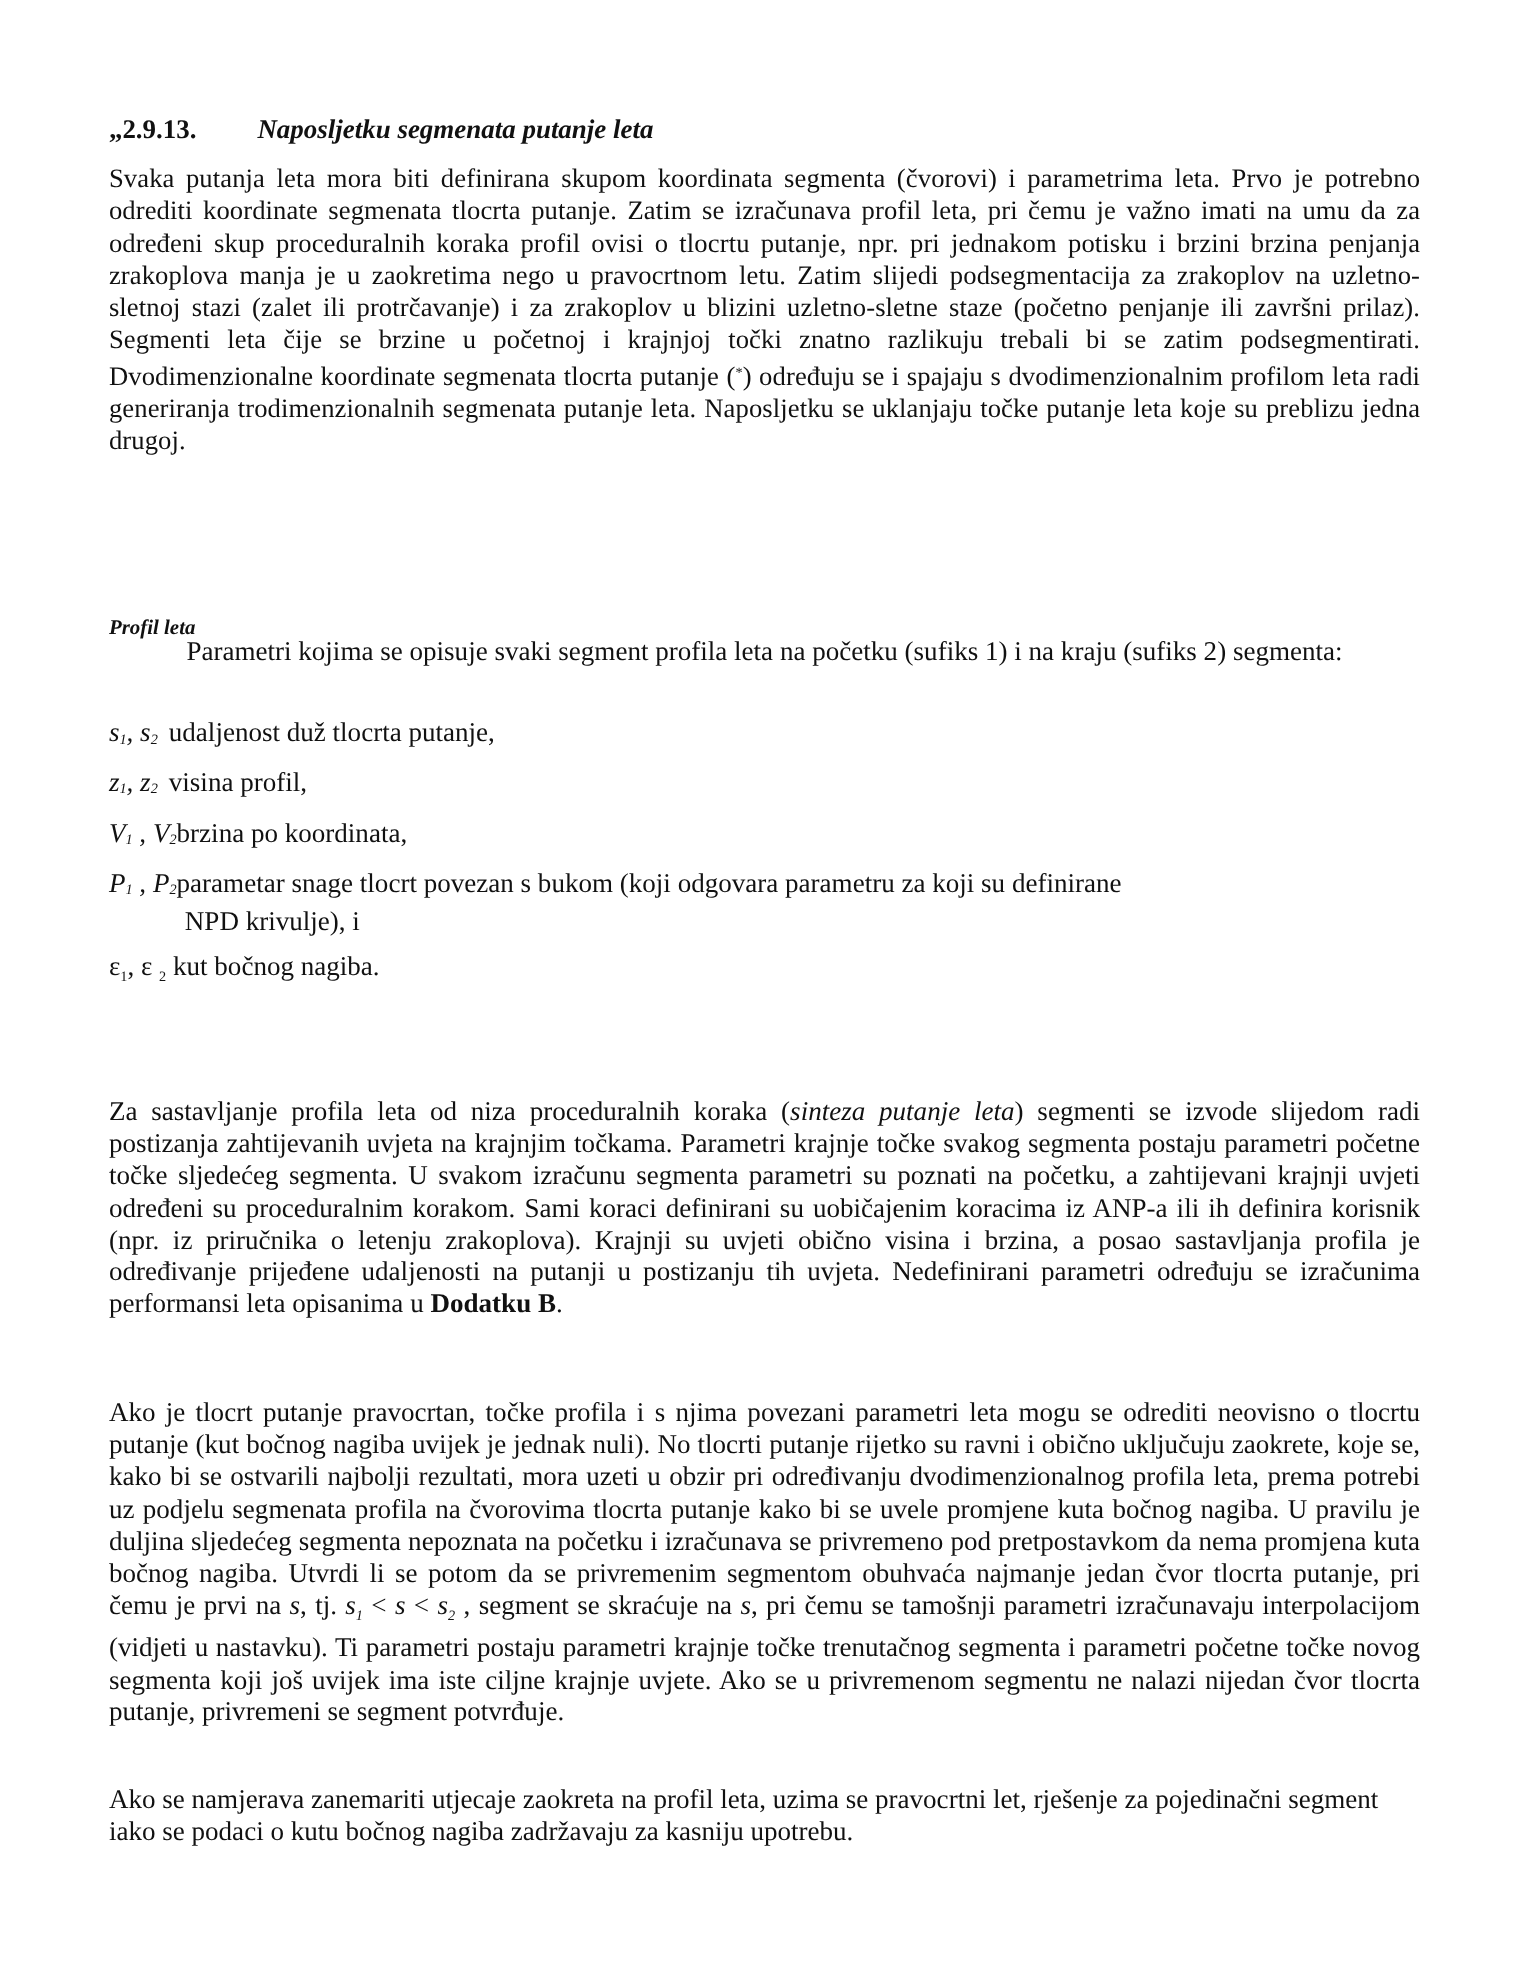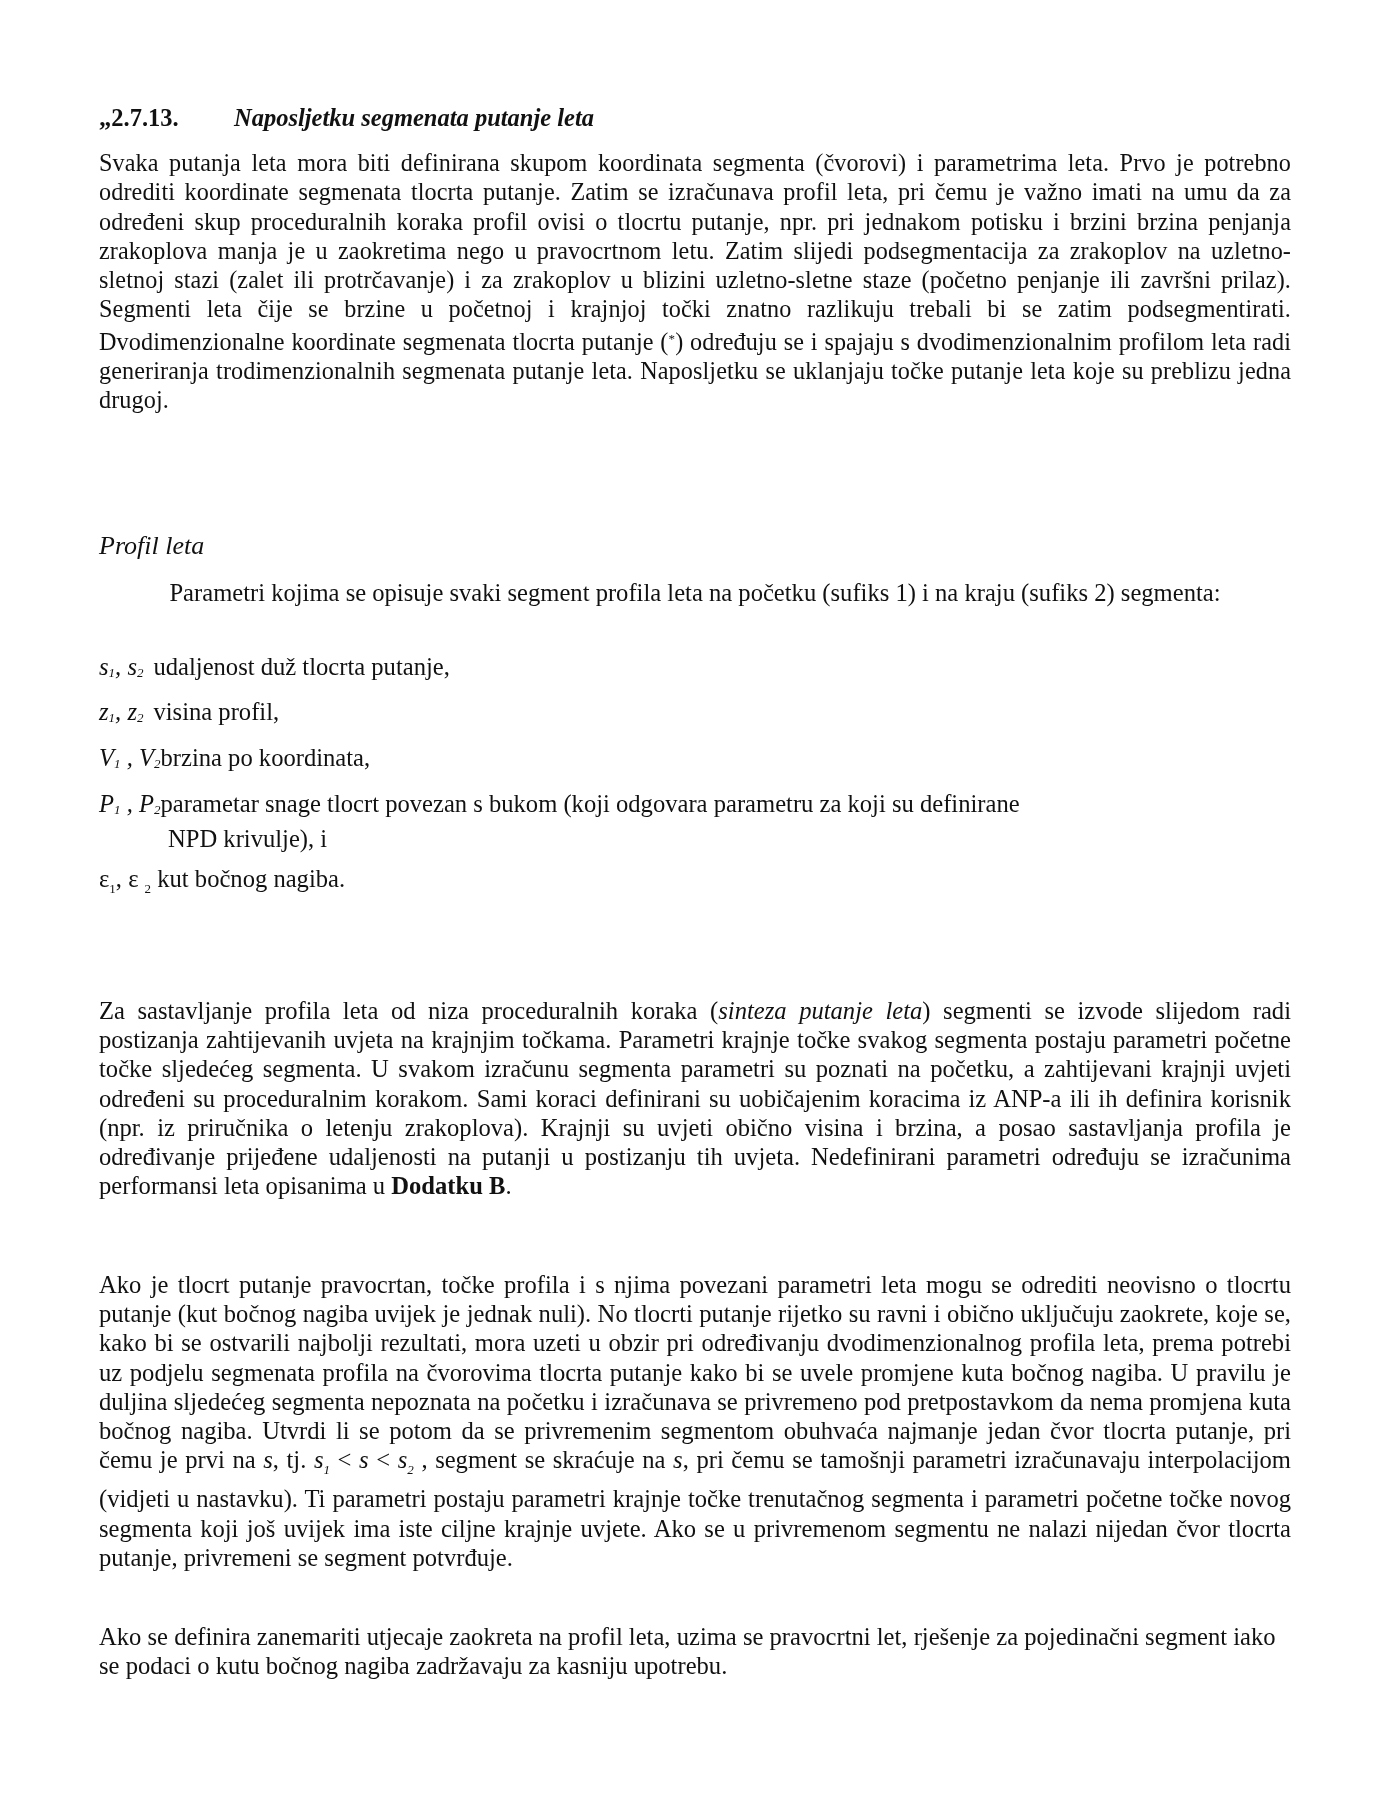--- a/index.html
+++ b/index.html
@@ -14,43 +14,43 @@
     font-size: 24.5px; font-weight: bold; white-space: nowrap;
   }
   .heading .num { display: inline-block; width: 135px; }
   .heading .ttl { font-style: italic; }
   .para {
     position: absolute; left: 0; width: 1192px;
     font-size: 24.6px; line-height: 29.2px; text-align: justify;
   }
   .para.p1 { top: 148px; font-size: 24.2px; line-height: 29.3px; letter-spacing: 0.1px; }
   .subhead {
-    position: absolute; top: 531px; left: 0;
-    font-size: 26px; font-weight: normal; font-style: italic;
+    position: absolute; top: 560px; left: 0;
+    font-size: 19px; font-weight: bold; font-style: italic;
   }
   .para.p2 { top: 578px; line-height: 29px; text-align: center; }
   .def { position: absolute; left: 0; width: 1192px; font-size: 24.6px; line-height: 29px; }
   .def .sym { font-style: italic; }
   .def .sym sub { font-size: 13px; vertical-align: -2px; }
   .def .gap { display: inline-block; width: 10px; }
   .def .cont { padding-left: 69px; }
   .para.p3 { top: 996px; }
   .para.p4 { top: 1223px; margin-top: 47px; }
   .para.p5 { top: 1622px; text-align: left; }
   .b { font-weight: bold; }
   .i { font-style: italic; }
   .ast { font-size: 13px; vertical-align: 7px; }
 </style>
 </head>
 <body>
 
 <div class="page">
 
   <div class="heading">
-    <span class="num">„2.7.13.</span><span class="ttl">Naposljetku segmenata putanje leta</span>
+    <span class="num">„2.9.13.</span><span class="ttl">Naposljetku segmenata putanje leta</span>
   </div>
 
   <div class="para p1"><span>Svaka putanja leta mora biti definirana skupom koordinata segmenta (čvorovi) i parametrima leta. Prvo je potrebno odrediti koordinate segmenata tlocrta putanje. Zatim se izračunava profil leta, pri čemu je važno imati na umu da za određeni skup proceduralnih koraka profil ovisi o tlocrtu putanje, npr. pri jednakom potisku i brzini brzina penjanja zrakoplova manja je u zaokretima nego u pravocrtnom letu. Zatim slijedi podsegmentacija za zrakoplov na uzletno-sletnoj stazi (zalet ili protrčavanje) i za zrakoplov u blizini uzletno-sletne staze (početno penjanje ili završni prilaz). Segmenti leta čije se brzine u početnoj i krajnjoj točki znatno razlikuju trebali bi se zatim podsegmentirati. Dvodimenzionalne koordinate segmenata tlocrta putanje (</span><span class="ast">*</span><span>) određuju se i spajaju s dvodimenzionalnim profilom leta radi generiranja trodimenzionalnih segmenata putanje leta. Naposljetku se uklanjaju točke putanje leta koje su preblizu jedna drugoj.</span></div>
 
   <div class="subhead">Profil leta</div>
 
   <div class="para p2">Parametri kojima se opisuje svaki segment profila leta na početku (sufiks 1) i na kraju (sufiks 2) segmenta:</div>
 
   <div class="def" style="top:652px">
     <span class="sym"><span>s</span><sub>1</sub>, <span>s</span><sub>2</sub></span><span class="gap"></span><span>udaljenost duž tlocrta putanje,</span>
@@ -70,15 +70,15 @@
   </div>
 
   <div class="def" style="top:864px">
     <span><span>ε</span><sub style="font-size:13px">1</sub>, <span>ε</span> <sub style="font-size:13px">2</sub></span> <span>kut bočnog nagiba.</span>
   </div>
 
   <div class="para p3"><span>Za sastavljanje profila leta od niza proceduralnih koraka (</span><span class="i">sinteza putanje leta</span><span>) segmenti se izvode slijedom radi postizanja zahtijevanih uvjeta na krajnjim točkama. Parametri krajnje točke svakog segmenta postaju parametri početne točke sljedećeg segmenta. U svakom izračunu segmenta parametri su poznati na početku, a zahtijevani krajnji uvjeti određeni su proceduralnim korakom. Sami koraci definirani su uobičajenim koracima iz ANP-a ili ih definira korisnik (npr. iz priručnika o letenju zrakoplova). Krajnji su uvjeti obično visina i brzina, a posao sastavljanja profila je određivanje prijeđene udaljenosti na putanji u postizanju tih uvjeta. Nedefinirani parametri određuju se izračunima performansi leta opisanima u </span><span class="b">Dodatku B</span><span>.</span></div>
 
   <div class="para p4"><span>Ako je tlocrt putanje pravocrtan, točke profila i s njima povezani parametri leta mogu se odrediti neovisno o tlocrtu putanje (kut bočnog nagiba uvijek je jednak nuli). No tlocrti putanje rijetko su ravni i obično uključuju zaokrete, koje se, kako bi se ostvarili najbolji rezultati, mora uzeti u obzir pri određivanju dvodimenzionalnog profila leta, prema potrebi uz podjelu segmenata profila na čvorovima tlocrta putanje kako bi se uvele promjene kuta bočnog nagiba. U pravilu je duljina sljedećeg segmenta nepoznata na početku i izračunava se privremeno pod pretpostavkom da nema promjena kuta bočnog nagiba. Utvrdi li se potom da se privremenim segmentom obuhvaća najmanje jedan čvor tlocrta putanje, pri čemu je prvi na </span><span class="i">s</span><span>, tj. </span><span class="i"><span>s</span><sub style="font-size:13px">1</sub><span style="font-style:normal"> &lt; </span><span>s</span><span style="font-style:normal"> &lt; </span><span>s</span><sub style="font-size:13px">2</sub></span><span> , segment se skraćuje na </span><span class="i">s</span><span>, pri čemu se tamošnji parametri izračunavaju interpolacijom (vidjeti u nastavku). Ti parametri postaju parametri krajnje točke trenutačnog segmenta i parametri početne točke novog segmenta koji još uvijek ima iste ciljne krajnje uvjete. Ako se u privremenom segmentu ne nalazi nijedan čvor tlocrta putanje, privremeni se segment potvrđuje.</span></div>
 
-  <div class="para p5">Ako se definira zanemariti utjecaje zaokreta na profil leta, uzima se pravocrtni let, rješenje za pojedinačni segment iako se podaci o kutu bočnog nagiba zadržavaju za kasniju upotrebu.</div>
+  <div class="para p5">Ako se namjerava zanemariti utjecaje zaokreta na profil leta, uzima se pravocrtni let, rješenje za pojedinačni segment iako se podaci o kutu bočnog nagiba zadržavaju za kasniju upotrebu.</div>
 
 </div>
 
 </body></html>

